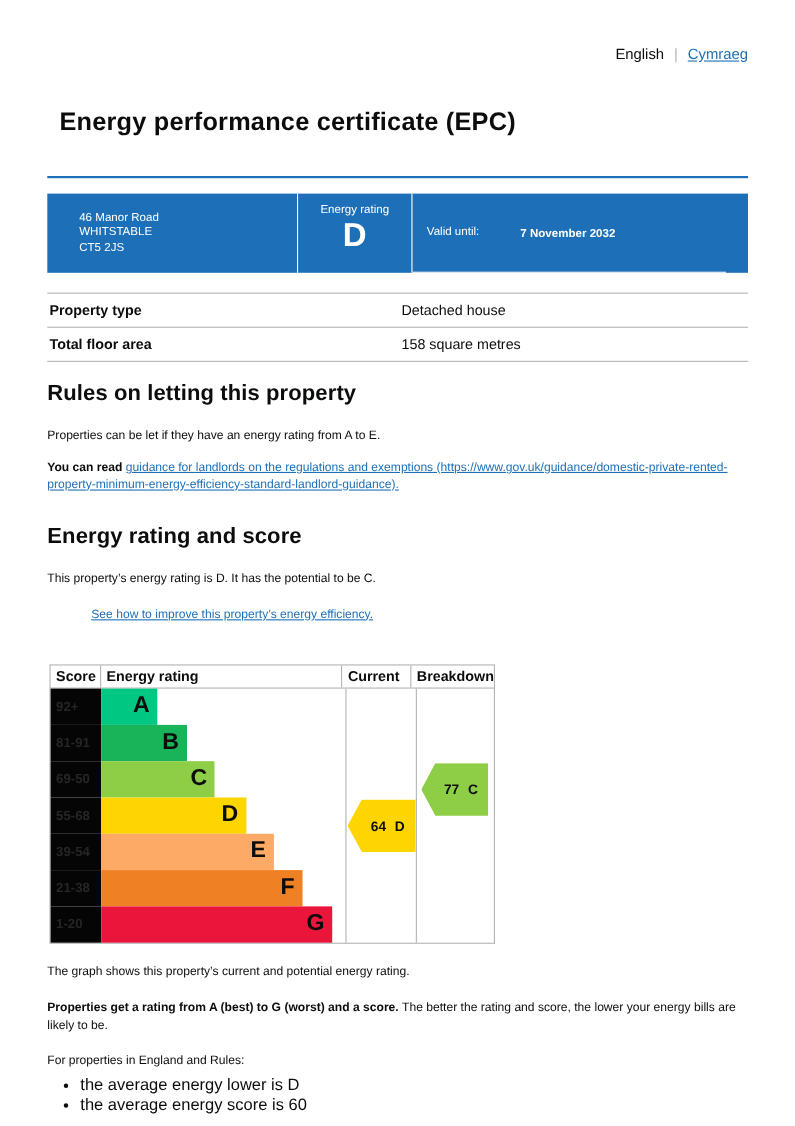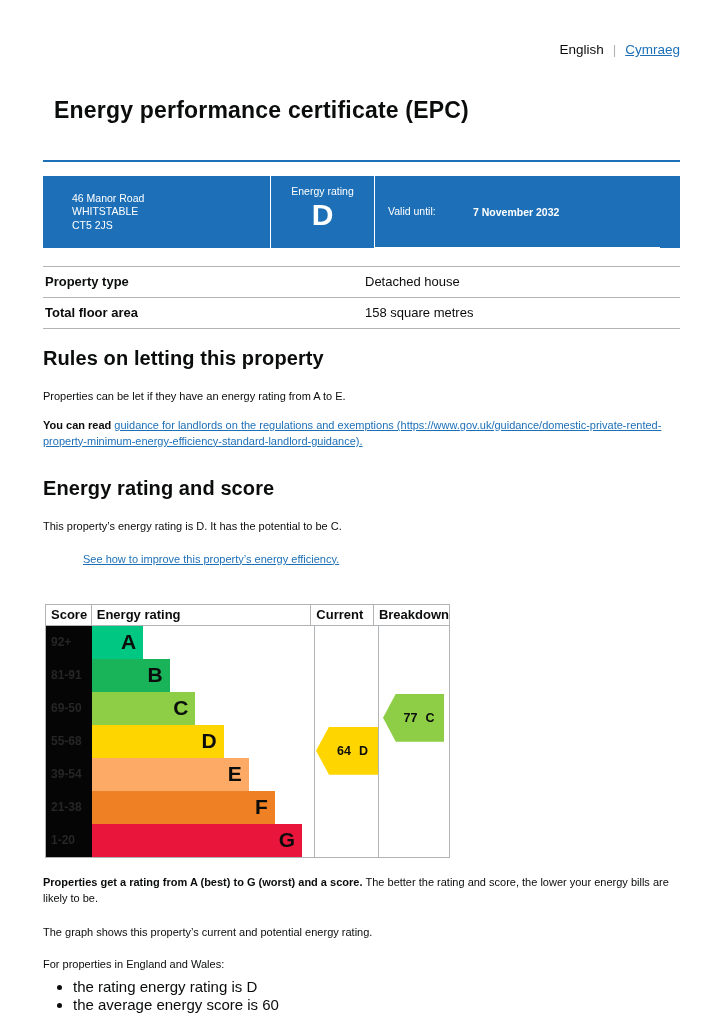--- a/index.html
+++ b/index.html
@@ -207,26 +207,26 @@
           <span>64</span>
           <span>D</span>
         </div>
         <div class="arrow" id="potential-arrow" style="top: 68px; background: rgb(141, 206, 70);">
           <span>77</span>
           <span>C</span>
         </div>
       </div>
     </div>
 
+    <p class="small-p p-caption">The graph shows this property’s current and potential energy rating.</p>
     <p class="small-p p-explain">
       <span class="bold-prefix">Properties get a rating from A (best) to G (worst) and a score. </span><span>The better the rating and score, the lower your energy bills are likely to be.</span>
     </p>
-    <p class="small-p p-caption">The graph shows this property’s current and potential energy rating.</p>
-    <p class="small-p p-averages">For properties in England and Wales:</p>
+    <p class="small-p p-averages">For properties in England and Rules:</p>
     <ul class="avg-list">
-      <li>the rating energy rating is D</li>
+      <li>the average energy lower is D</li>
       <li>the average energy score is 60</li>
     </ul>
 
     <h2 class="section-h h-breakdown">Breakdown of property’s energy performance</h2>
 
   </div>
 </div>
 
 </body></html>

